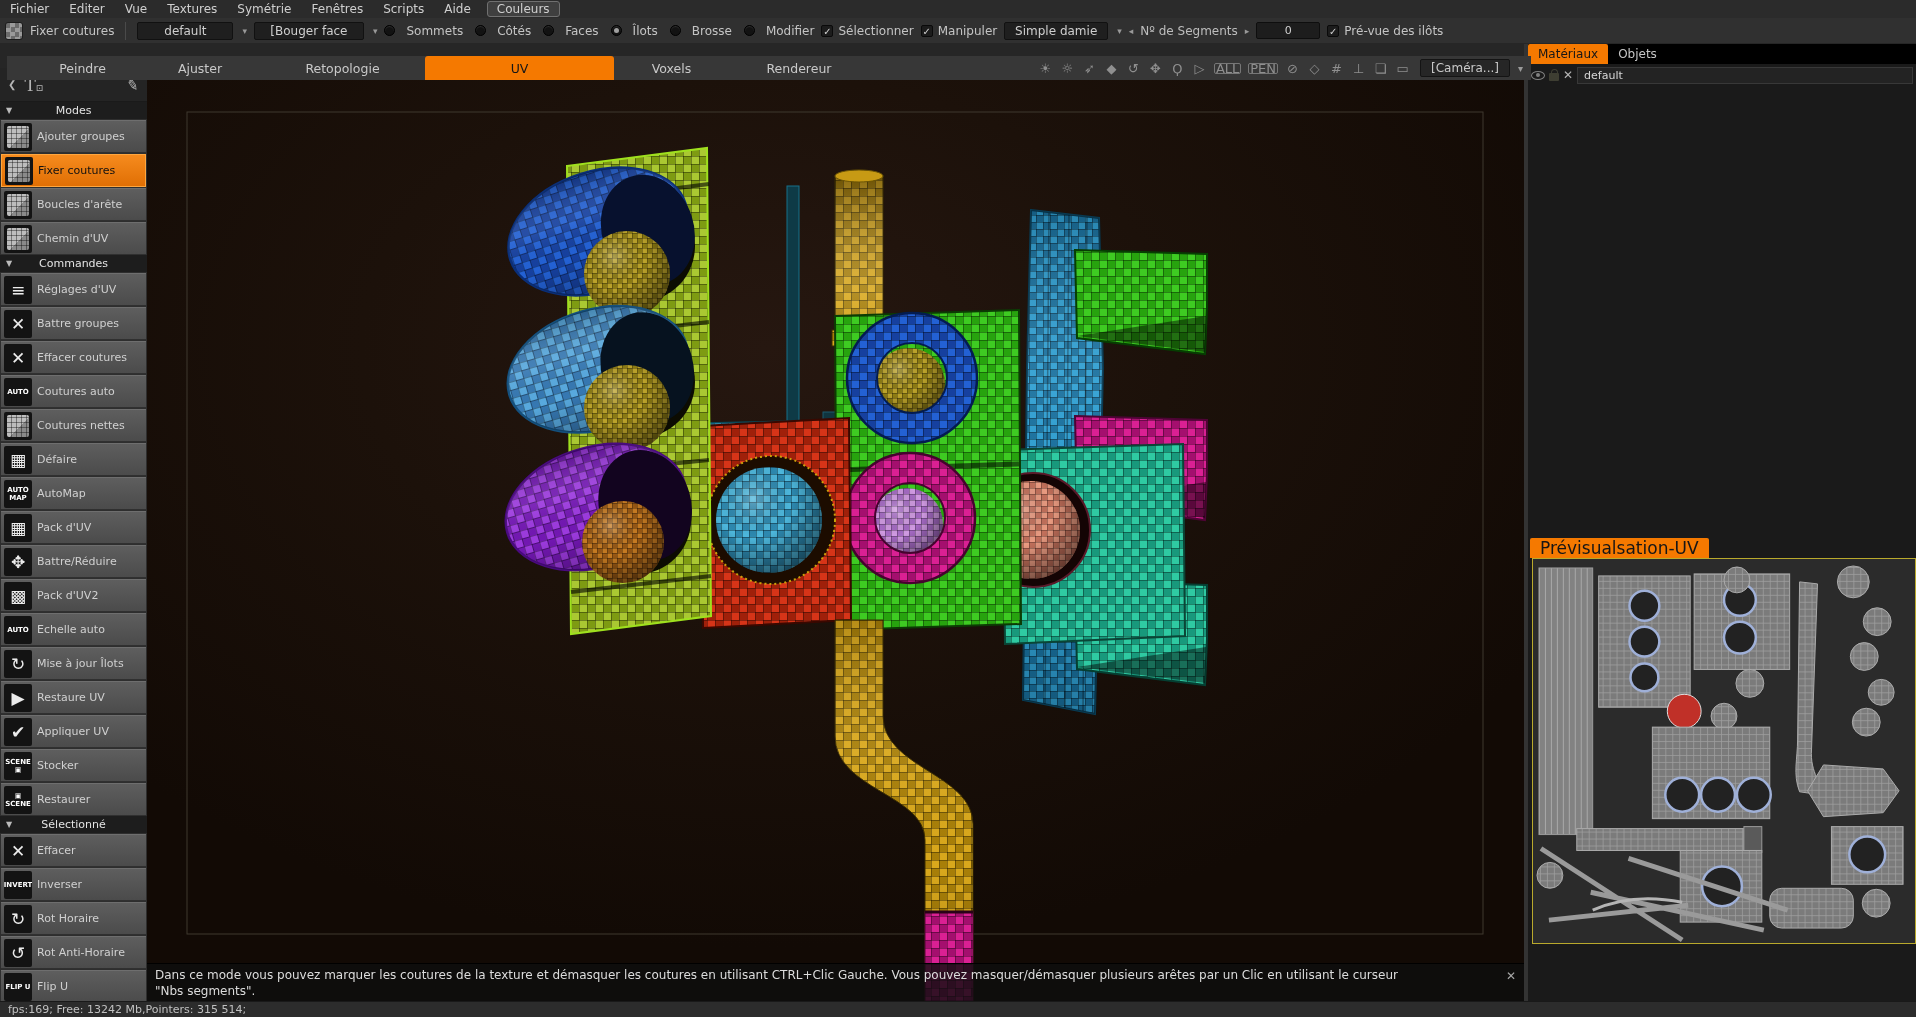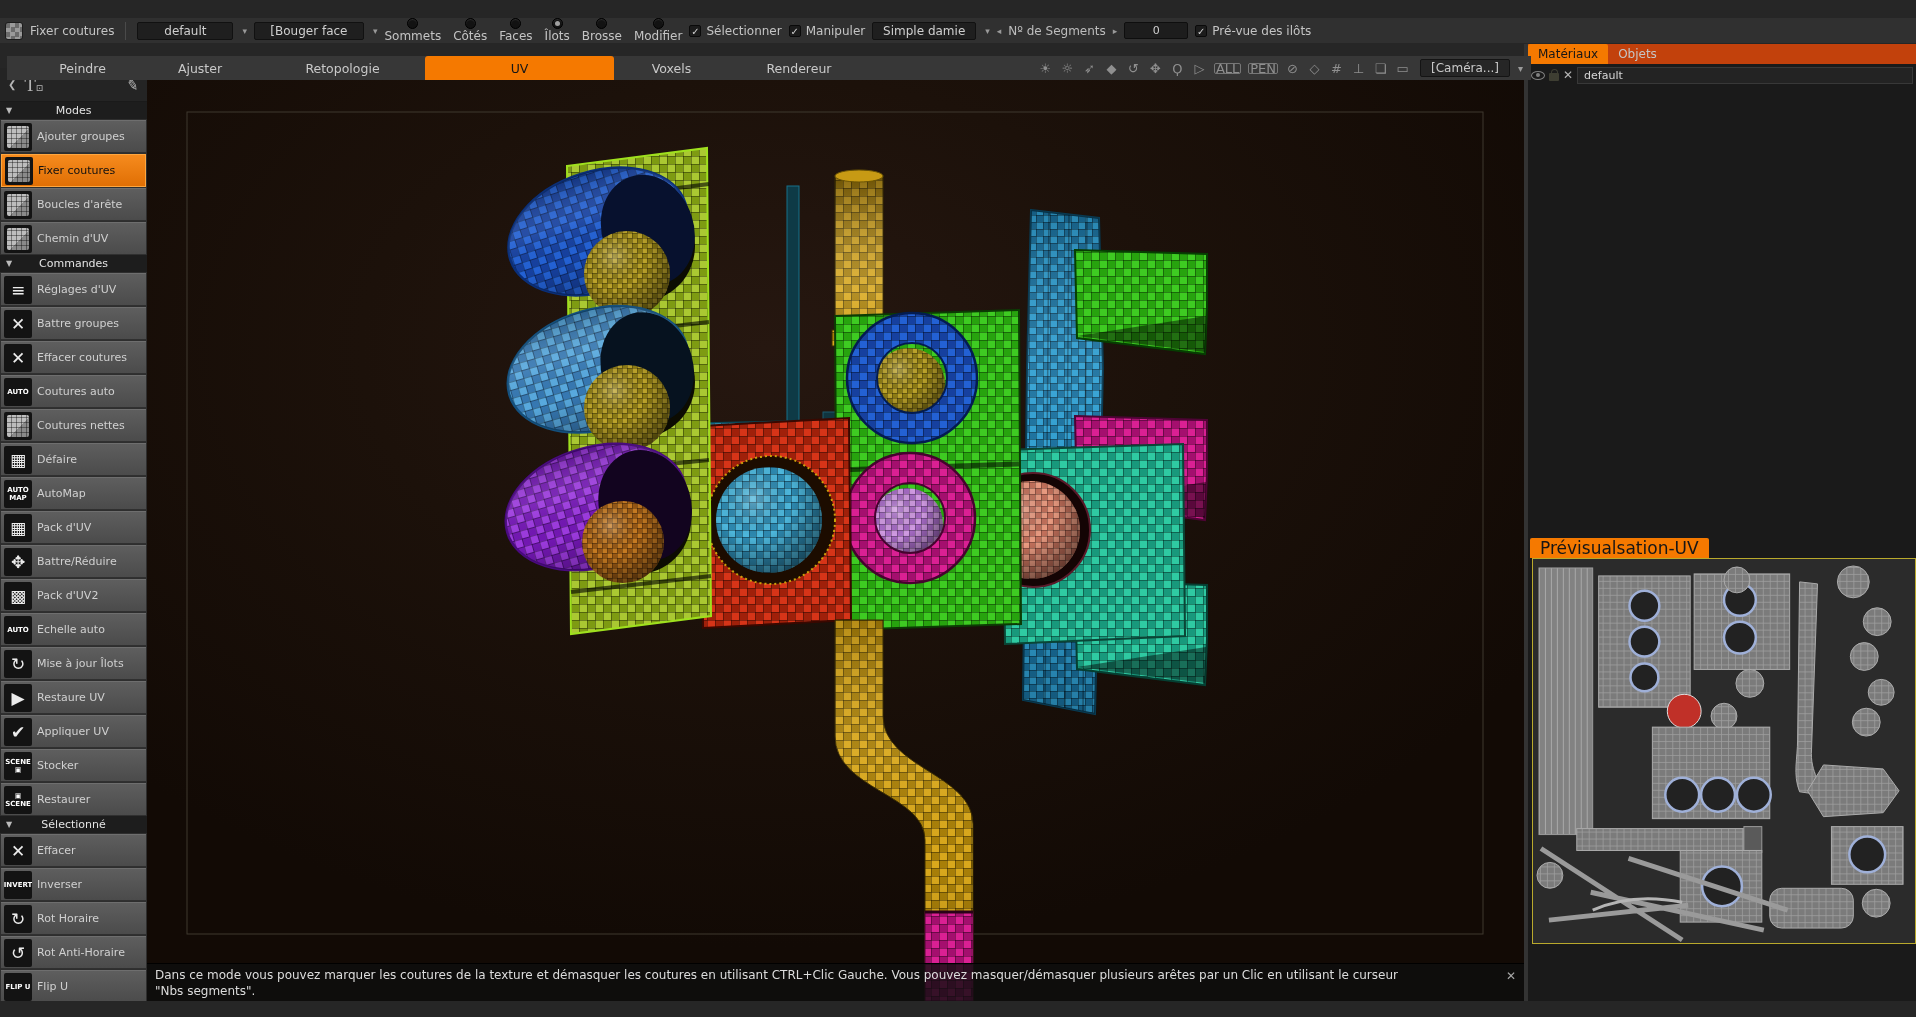--- a/index.html
+++ b/index.html
@@ -12,21 +12,21 @@
   .menu-item { padding:1px 10px; cursor:default; }
   .menu-item.boxed { border:1px solid #707070; background:#3f3f3f; border-radius:3px; padding:0 9px; margin-left:6px; }
 
   
   .toolbar2 { position:absolute; left:0; top:18px; width:1916px; height:26px; background:#303030; display:flex; align-items:center; font-size:12px; color:#c4c4c4; gap:7px; padding-left:5px; z-index:30; border-bottom:1px solid #262626; }
   .tool-cube { width:18px; height:18px; border-radius:3px; background:repeating-conic-gradient(#9a9a9a 0% 25%, #6b6b6b 0% 50%) 0 0/9px 9px; border:1px solid #1c1c1c; }
   .vsep { width:1px; height:18px; background:#4a4a4a; margin:0 4px; }
   .combo { background:#1f1f1f; border:1px solid #111; border-radius:2px; height:18px; display:flex; align-items:center; padding:0 6px; color:#cfcfcf; min-width:96px; justify-content:center; }
   .combo-arrow { color:#9a9a9a; font-size:9px; margin-left:2px; }
   .radio-group { display:flex; align-items:center; gap:12px; }
-  .radio-item { display:flex; align-items:center; gap:0;flex-direction:column; }
+  .radio-item { display:flex; align-items:center; gap:11px; }
   .radio-dot { width:11px; height:11px; border-radius:50%; background:#121212; border:1px solid #000; box-shadow:inset 0 1px 1px rgba(255,255,255,.12); position:relative; }
   .radio-dot.sel::after { content:""; position:absolute; inset:2px; border-radius:50%; background:#9f9f9f; }
   .chk { width:12px; height:12px; background:#1c1c1c; border:1px solid #0a0a0a; border-radius:2px; color:#cfcfcf; font-size:10px; line-height:11px; text-align:center; }
   .chk-item { display:flex; align-items:center; gap:5px; }
   .num-input { background:#1d1d1d; border:1px solid #0e0e0e; width:64px; height:17px; text-align:center; color:#cfcfcf; font-size:11px; line-height:16px; border-radius:2px; }
   .seg-label { color:#bdbdbd; }
   .tiny-arrow { font-size:9px; color:#9a9a9a; }
 
   
   .row3 { position:absolute; left:0; top:56px; width:1524px; height:24px; background:#373737; display:flex; align-items:stretch; font-size:12.5px; z-index:30;margin-left:7px; }
@@ -56,41 +56,52 @@
   .icon-text { font-size:7px; font-weight:bold; color:#fff; white-space:pre-line; text-align:center; line-height:8px; }
 
   
   .viewport { position:absolute; left:147px; top:68px; width:1377px; height:933px; background:radial-gradient(ellipse 900px 600px at 45% 30%, #261710 0%, #1c110a 45%, #120a05 100%); overflow:hidden; z-index:10; }
   .scene { position:absolute; inset:0; }
   .msgbar { position:absolute; left:0; right:0; bottom:0; height:38px; background:rgba(14,14,14,.8); border-top:1px solid #000; color:#dcdcdc; font-size:12px; padding:3px 26px 0 8px; line-height:16px; z-index:15; }
   .msg-close { position:absolute; right:8px; top:4px; color:#a8a8a8; font-size:12px; }
 
   
   .rpanel { position:absolute; left:1524px; top:44px; width:392px; height:957px; background:#1a1a1a; border-left:4px solid #333; z-index:25; }
-  .rp-tabs { height:20px; background:#c2410c; display:flex; align-items:stretch; font-size:12px; }
+  .rp-tabs { height:20px; background:#000000; display:flex; align-items:stretch; font-size:12px; }
   .rp-tab { padding:0 10px; display:flex; align-items:center; color:#c5c5c5; }
   .rp-tab.active { background:#f57900; color:#161616; border-radius:2px 2px 0 0; }
   .rp-itemrow { height:22px; display:flex; align-items:center; gap:4px; padding:2px 3px; }
   .eye-ico { width:14px; height:9px; border:1px solid #9a9a9a; border-radius:50%; position:relative; opacity:.8; }
   .eye-ico::after { content:""; position:absolute; left:4px; top:1.5px; width:4px; height:4px; border-radius:50%; background:#9a9a9a; }
   .lock-ico { width:10px; height:8px; background:#4a4a3a; border-radius:1px; position:relative; margin-top:4px; opacity:.75; }
   .lock-ico::before { content:""; position:absolute; left:1.5px; top:-4px; width:5px; height:5px; border:1.5px solid #4a4a3a; border-bottom:none; border-radius:4px 4px 0 0; }
   .x-ico { color:#b5b5b5; font-size:12px; line-height:12px; }
   .mat-name { flex:1; background:#232323; border:1px solid #383838; height:17px; font-size:11px; color:#d6d6d6; display:flex; align-items:center; padding-left:6px; }
   .uvprev-tab { position:absolute; left:2px; top:494px; height:20px; background:#f57900; color:#161616; font-size:17px; display:flex; align-items:center; padding:0 10px; border-radius:2px 2px 0 0; }
   .uvprev-box { position:absolute; left:4px; top:514px; width:384px; height:386px; background:#2b2b2b; border:1px solid #b9a92c; }
 
   
   .fpsbar { position:absolute; left:0; top:1001px; width:1916px; height:16px; background:#2c2c2c; border-top:1px solid #191919; color:#c0c0c0; font-size:11px; display:flex; align-items:center; padding-left:8px; z-index:40; }
 </style>
 </head>
 <body>
 
 <div class="app">
 
+  <div class="menubar" id="menubar">
+      <span class="menu-item">Fichier</span>
+      <span class="menu-item">Editer</span>
+      <span class="menu-item">Vue</span>
+      <span class="menu-item">Textures</span>
+      <span class="menu-item">Symétrie</span>
+      <span class="menu-item">Fenêtres</span>
+      <span class="menu-item">Scripts</span>
+      <span class="menu-item">Aide</span>
+      <span class="menu-item boxed">Couleurs</span>
+    </div>
 
   <div class="toolbar2">
     <span class="tool-cube"></span>
     <span>Fixer coutures</span>
     <span class="vsep"></span>
     <span class="combo">
         <span>default</span>
       </span>
     <span class="combo-arrow">▾</span>
     <span class="combo" style="min-width:110px">
@@ -629,14 +640,17 @@
         <rect x="148" y="292" width="82" height="72" fill="url(#uvg)" stroke="#ababab"></rect>
         <circle cx="190" cy="328" r="20" fill="#222" stroke="#9fb0d8" stroke-width="2.5"></circle>
         <circle cx="17" cy="317" r="13" fill="url(#uvg)" stroke="#ababab"></circle>
         <circle cx="345" cy="345" r="14" fill="url(#uvg)" stroke="#ababab"></circle>
         <path d="M8,290 L150,382 M58,334 L232,372 M16,362 L156,347 M96,300 L256,352" stroke="#9a9a9a" stroke-width="5"></path>
         <path d="M60,352 q40,-18 90,-8" stroke="#b5b5b5" stroke-width="3" fill="none"></path>
       </svg>
     </div>
   </div>
 
+  <div class="fpsbar">
+    <span>fps:169;  Free: 13242 Mb,Pointers: 315 514;</span>
+  </div>
 
 </div>
 
 </body></html>

